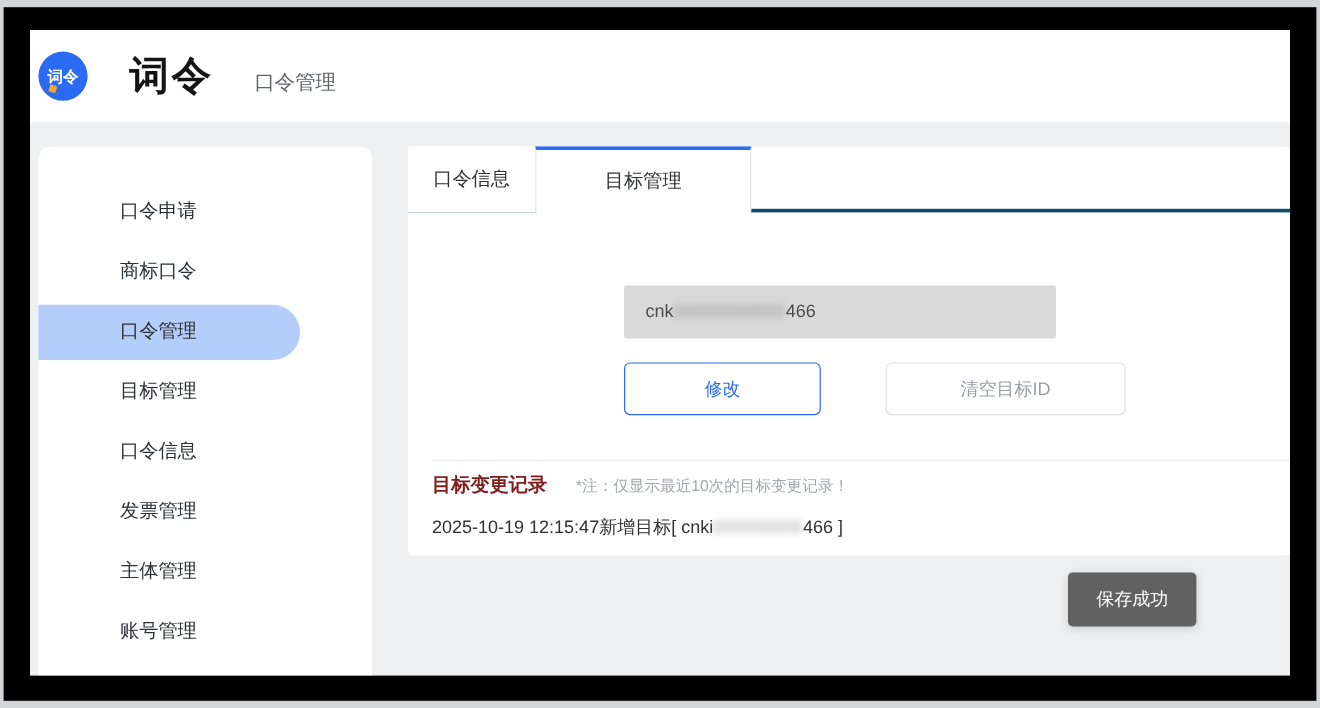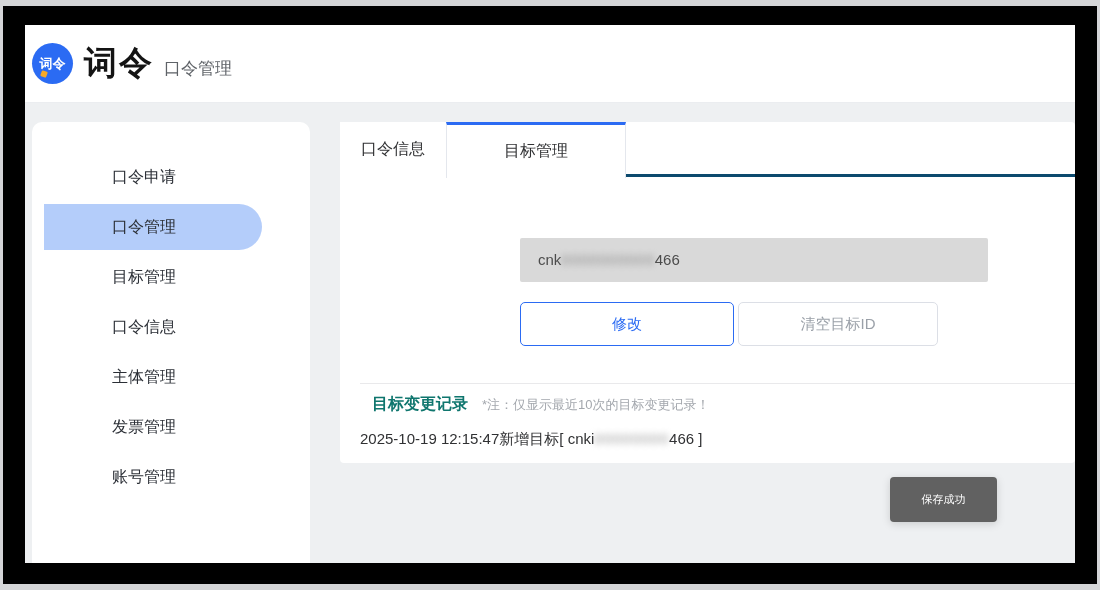--- a/index.html
+++ b/index.html
@@ -3,78 +3,79 @@
 <meta charset="utf-8">
 <style>
   * { margin:0; padding:0; box-sizing:border-box; }
   html,body { width:1100px; height:590px; }
   body { font-family:"Liberation Sans","DejaVu Sans",sans-serif; background:#d4d5d7; position:relative; overflow:hidden; }
 
   .frame { position:absolute; left:3px; top:6px; width:1094px; height:578px; background:#000; }
   .window { position:absolute; left:25px; top:25px; width:1050px; height:538px; background:#eef0f2; overflow:hidden; }
 
   
-  .header { position:absolute; left:0; top:0; width:100%; height:78px; background:#ffffff; border-bottom:1px solid #ebedf0; display:flex; align-items:center; }
+  .header { position:absolute; left:0; top:0; width:100%; height:78px; background:#ffffff; border-bottom:1px solid #ebedf0; display:flex; align-items:center;gap:24px; }
   .logo { width:41px; height:41px; border-radius:50%; background:#2b6bf3; margin-left:7px; display:flex; align-items:center; justify-content:center; position:relative; flex:none; }
   .logo .logo-txt { color:#fff; font-size:13px; font-weight:bold; letter-spacing:0; }
   .logo .logo-accent { position:absolute; left:9px; bottom:7px; width:6px; height:6px; background:#f7a928; border-radius:1px; transform:rotate(20deg); }
   .brand { font-size:33px; font-weight:900; color:#141414; margin-left:11px; letter-spacing:2px; }
   .subtitle { font-size:17px; color:#5f6368; margin-left:10px; margin-top:10px; }
 
   
-  .sidebar { position:absolute; left:7px; top:97px; width:278px; height:441px; background:#fff; border-radius:10px 10px 0 0; padding-top:32px;padding-left:12px; }
+  .sidebar { position:absolute; left:7px; top:97px; width:278px; height:441px; background:#fff; border-radius:10px 10px 0 0; padding-top:32px; }
   .side-item { height:46px; line-height:46px; padding-left:68px; font-size:16px; color:#2b2f36; margin-bottom:4px; cursor:pointer; }
   .side-item.active { background:#b4cdfa; width:218px; border-radius:0 24px 24px 0; }
 
   
   .card { position:absolute; left:315px; top:97px; width:735px; height:341px; background:#fff; border-radius:4px; }
   .tabs { height:55px; border-bottom:3px solid #0c4a6e; display:flex; }
   .tab { width:106px; height:55px; display:flex; align-items:center; justify-content:center; font-size:16px; color:#303133; cursor:pointer; background:#fff; }
   .tab.active { width:180px; border-left:1px solid #e4e7ed; border-right:1px solid #e4e7ed; border-top:3px solid #2b6bf3; height:56px; background:#fff; }
 
-  .target-field { position:absolute; left:180px; top:116px; width:468px; height:44px; background:#d9d9d9; border-radius:2px; line-height:44px; padding-left:18px; font-size:15px; color:#4c4c4c; }
+  .target-field { position:absolute; left:180px; top:116px; width:360px; height:44px; background:#d9d9d9; border-radius:2px; line-height:44px; padding-left:18px; font-size:15px; color:#4c4c4c; }
   .redacted { filter:blur(3px); color:#8f8f8f; letter-spacing:1px; }
 
   .btn { position:absolute; top:180px; height:44px; background:#fff; border-radius:5px; font-size:15px; display:flex; align-items:center; justify-content:center; cursor:pointer; font-family:inherit; }
-  .btn-modify { left:180px; width:214px; border:1px solid #2b6bf3; color:#2b6bf3; }
+  .btn-modify { left:180px; width:164px; border:1px solid #2b6bf3; color:#2b6bf3; }
   .btn-clear { left:398px; width:200px; border:1px solid #dcdfe6; color:#9aa0a8;text-align:right; }
 
   .divider { position:absolute; left:20px; top:261px; width:715px; height:1px; background:#e9e9eb; }
   .log-header { position:absolute; left:20px; top:272px; display:flex; align-items:baseline; }
-  .log-title { font-size:16px; font-weight:bold; color:#0f766e;margin-left:12px; }
-  .log-note { font-size:13px; color:#a3a7ad; margin-left:14px; }
+  .log-title { font-size:16px; font-weight:bold; color:#7f1d1d; }
+  .log-note { font-size:13px; color:#a3a7ad; margin-left:24px; }
   .log-row { position:absolute; left:20px; top:308px; display:flex; align-items:baseline; font-size:15px; color:#303133; }
   .log-action { }
   .redacted2 { filter:blur(3px); color:#9a9a9a; letter-spacing:1px; }
 
-  .toast { position:absolute; left:865px; top:452px; width:107px; height:45px; background:#616161; color:#fff; border-radius:4px; display:flex; align-items:center; justify-content:center; font-size:11px; box-shadow:0 2px 8px rgba(0,0,0,0.15); }
+  .toast { position:absolute; left:865px; top:452px; width:107px; height:45px; background:#616161; color:#fff; border-radius:4px; display:flex; align-items:center; justify-content:center; font-size:15px; box-shadow:0 2px 8px rgba(0,0,0,0.15); }
 </style>
 </head>
 <body>
 
 <div class="frame"></div>
 
 <div class="window">
 
   <div class="header">
     <div class="logo">
       <span class="logo-txt">词令</span>
       <span class="logo-accent"></span>
     </div>
     <div class="brand">词令</div>
     <div class="subtitle">口令管理</div>
   </div>
 
   <div class="sidebar">
     <div class="side-item">口令申请</div>
+    <div class="side-item">商标口令</div>
     <div class="side-item active">口令管理</div>
     <div class="side-item">目标管理</div>
     <div class="side-item">口令信息</div>
+    <div class="side-item">发票管理</div>
     <div class="side-item">主体管理</div>
-    <div class="side-item">发票管理</div>
     <div class="side-item">账号管理</div>
   </div>
 
   <div class="card">
     <div class="tabs">
       <div class="tab">口令信息</div>
       <div class="tab active">目标管理</div>
     </div>
 
     <div class="target-field">

